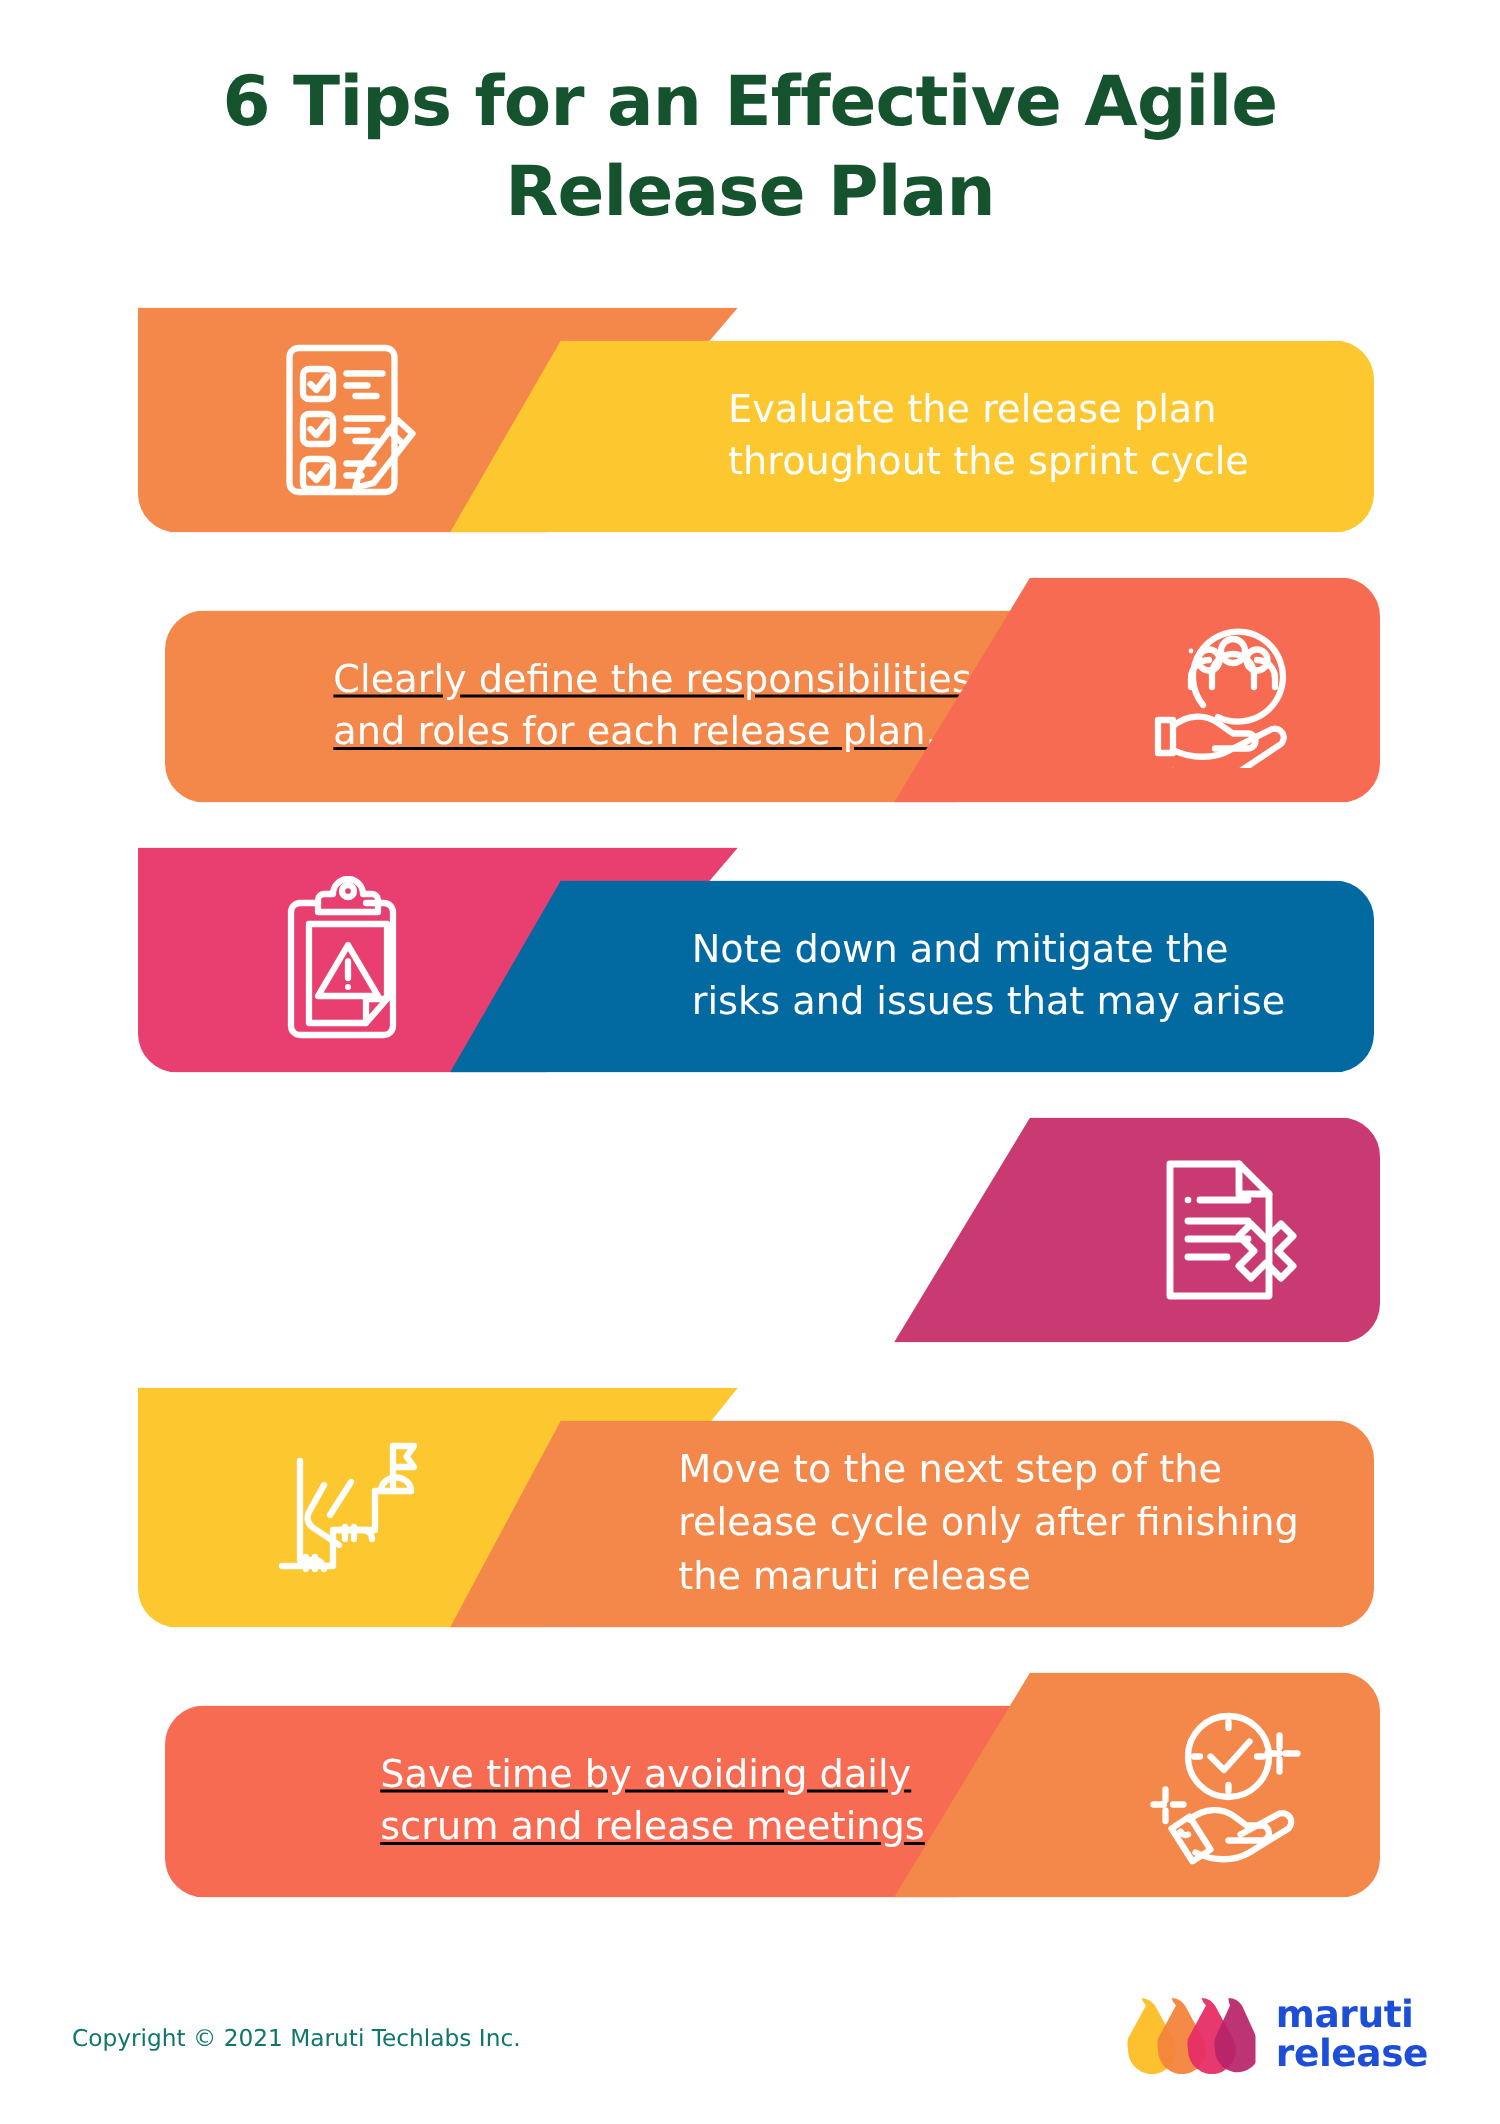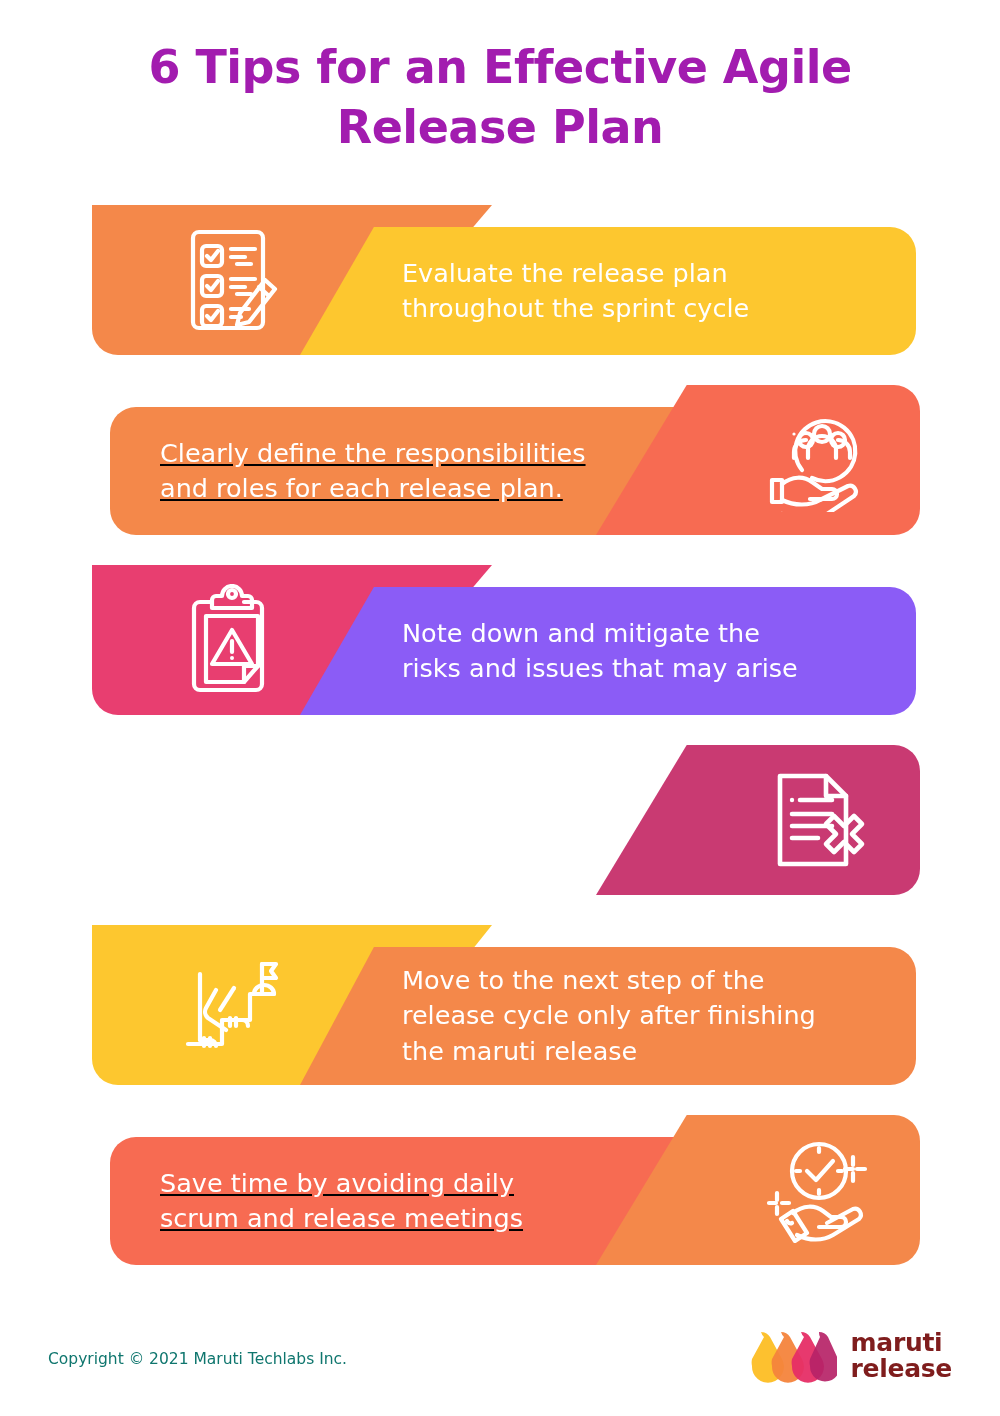--- a/index.html
+++ b/index.html
@@ -6,32 +6,32 @@
   body{
     width:1000px;height:1416px;background:#ffffff;
     font-family:"Liberation Sans",sans-serif;
     overflow:hidden;position:relative;
   }
   .page{width:1000px;height:1416px;position:relative;}
 
   
   .title{
     position:absolute;top:38px;left:0;width:1000px;
-    text-align:center;color:#a21caf;
+    text-align:center;color:#14532d;
     font-size:46px;line-height:1.30;font-weight:bold;
     letter-spacing:-0.5px;
     font-family:"DejaVu Sans","Liberation Sans",sans-serif;
     padding:0 90px;box-sizing:border-box;
   }
 
   
   .rows{position:absolute;top:205px;left:0;width:1000px;}
   .row{position:relative;width:1000px;margin-bottom:30px;}
 
-  .panel{position:absolute;top:0;height:100%;}
+  .panel{position:absolute;top:0;height:100%;justify-content:center;}
 
   
   .icon-panel{display:flex;align-items:center;justify-content:center;}
   .icon-panel svg{display:block;}
 
   
   .text-panel{display:flex;align-items:center;}
   .text-panel .txt{
     color:#ffffff;font-size:25.5px;line-height:1.38;font-weight:500;
     font-family:"DejaVu Sans","Liberation Sans",sans-serif;
@@ -75,21 +75,21 @@
 
   
   .footer{position:absolute;left:0;bottom:0;width:1000px;height:110px;}
   .copyright{
     position:absolute;left:48px;top:44px;
     color:#0f766e;font-size:15.5px;
     font-family:"DejaVu Sans","Liberation Sans",sans-serif;
   }
   .logo{position:absolute;right:48px;top:22px;display:flex;align-items:center;gap:14px;}
   .logo-text{
-    color:#7f1d1d;font-weight:bold;font-size:25px;line-height:1.06;
+    color:#1d4ed8;font-weight:bold;font-size:25px;line-height:1.06;
     letter-spacing:-0.3px;
     font-family:"DejaVu Sans","Liberation Sans",sans-serif;
   }
 </style>
 </head>
 <body>
 
 <div class="page">
 
   <div class="title">6 Tips for an Effective Agile
@@ -154,21 +154,21 @@
             <path d="M36 12 h6 a10 10 0 0 1 20 0 h6 a4 4 0 0 1 4 4 v8 h-40 v-8 a4 4 0 0 1 4 -4 z"></path>
             <circle cx="52" cy="10" r="4"></circle>
             <path d="M26 32 h52 v50 l-14 16 h-38 z"></path>
             <path d="M64 98 v-16 h14"></path>
             <path d="M52 46 l20 34 h-40 z"></path>
             <path d="M52 57 v11"></path>
             <circle cx="52" cy="74" r="2" fill="#fff" stroke="none"></circle>
           </svg>
         </div>
       </div>
-      <div class="panel text-panel" style="background:#8b5cf6">
+      <div class="panel text-panel" style="background:#0369a1">
         <div class="txt">Note down and mitigate the
 risks and issues that may arise</div>
       </div>
     </div>
 
     <div class="row r4 right-icon">
       <div class="panel icon-panel" style="background:#C93A72">
         <div class="icon-wrap">
           <svg width="100" height="104" viewBox="0 0 100 104" fill="none" stroke="#fff" stroke-width="4.6" stroke-linecap="round" stroke-linejoin="round">
             <path d="M12 8 h46 l20 20 v68 h-66 z"></path>

